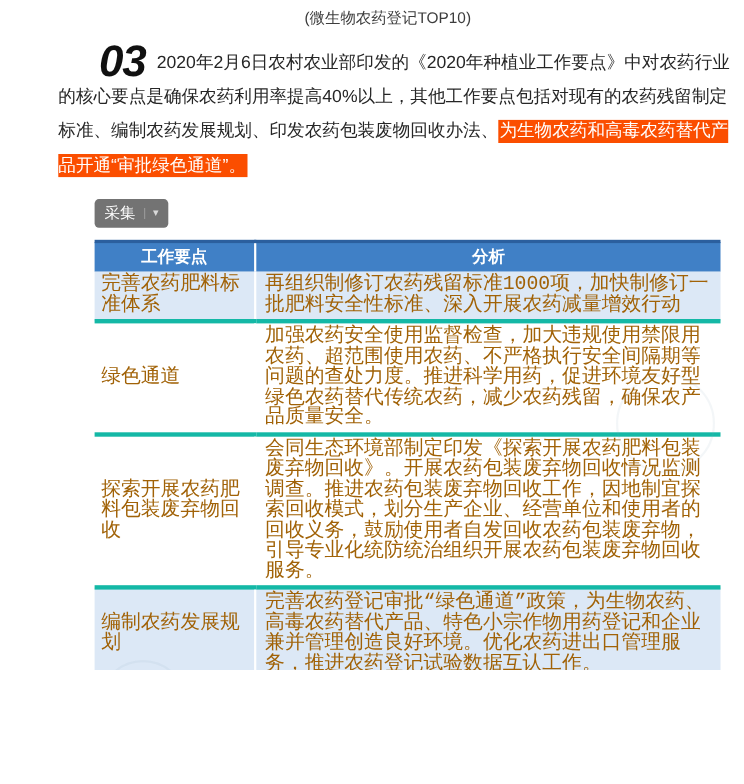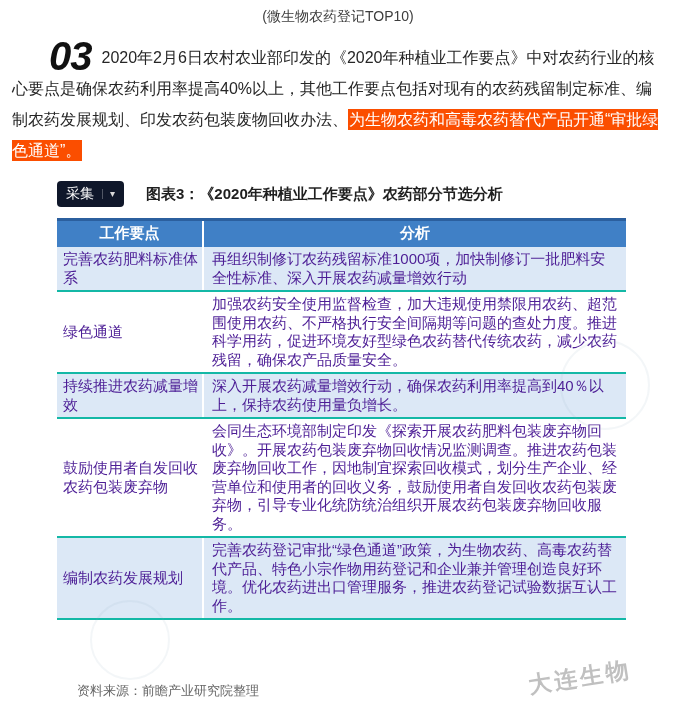--- a/index.html
+++ b/index.html
@@ -1,40 +1,40 @@
 <!DOCTYPE html>
 <html><head>
 <meta charset="utf-8">
 <style>
   * { margin:0; padding:0; box-sizing:border-box; }
   html,body { background:#ffffff; }
   body { font-family:"Liberation Sans","DejaVu Sans",sans-serif; }
-  .page { position:relative; width:676px; height:713px; background:#fff; overflow:hidden; }
+  .page { position:relative; width:676px; height:609px; background:#fff; overflow:hidden;padding-left:29px; }
 
   .top-title { padding-top:8px; text-align:center; font-size:14px; color:#3d3d3d; }
 
-  .intro { margin:13px 8px 0 12px; font-size:16px; line-height:31px; color:#262626; }
+  .intro { margin:13px 8px 0 24px; font-size:16px; line-height:31px; color:#262626; }
   .num { display:inline-block; margin:0 10px 0 37px; font-size:40px; line-height:34px;
          font-weight:bold; font-style:italic; color:#111; vertical-align:-7px; letter-spacing:-1px; }
   .hl { background:#FB4E00; color:#ffffff; padding:2px 1px; }
 
   .figure-head { display:flex; align-items:center; margin:15px 0 0 57px; }
   .collect { display:inline-flex; align-items:center; height:26px; padding:0 9px;
-             background:#0f172a; color:#fff; font-size:14px; border-radius:4px; cursor:pointer; }
+             background:#737373; color:#fff; font-size:14px; border-radius:4px; cursor:pointer; }
   .collect .caret { margin-left:8px; padding-left:7px; border-left:1px solid rgba(255,255,255,.28);
                     color:#d9d9d9; font-size:10px; line-height:1; }
   .fig-title { margin-left:22px; font-size:15px; font-weight:bold; color:#1f1f1f; }
 
   table.policy { width:569px; margin:11px 0 0 57px; border-collapse:collapse;
-                 border-top:3px solid #2B5F9E; table-layout:fixed; }
+                 border-top:3px solid #2B5F9E; table-layout:fixed;font-family:Liberation Mono, monospace; }
   table.policy th { background:#4080C6; color:#fff; font-size:15px; font-weight:bold;
                     padding:3px 0 4px 0; text-align:center; }
   table.policy th + th, table.policy td + td { border-left:2px solid #ffffff; }
-  table.policy td { font-size:15px; color:#4c1d95; line-height:18.5px; vertical-align:middle;
-                    border-bottom:2px solid #14b8a6; }
+  table.policy td { font-size:18px; color:#a16207; line-height:18.5px; vertical-align:middle;
+                    border-bottom:4px solid #14b8a6; }
   table.policy col.c1 { width:146px; }
   td.point { padding:2px 4px 2px 6px; }
   td.analysis { padding:3px 8px; }
   tr.alt td { background:#DCE8F6; }
   tr.plain td { background:#ffffff; }
 
   .footer { position:absolute; left:0; right:0; top:682px; display:flex;
             justify-content:space-between; padding:0 31px 0 63px; font-size:13px; color:#666;margin-left:14px; }
 
   .wm { position:absolute; pointer-events:none; white-space:nowrap; }
@@ -52,21 +52,20 @@
 
   <div class="intro">
     <span class="num">03</span><span>2020年2月6日农村农业部印发的《2020年种植业工作要点》中对农药行业的核心要点是确保农药利用率提高40%以上，其他工作要点包括对现有的农药残留制定标准、编制农药发展规划、印发农药包装废物回收办法、</span><span class="hl">为生物农药和高毒农药替代产品开通“审批绿色通道”。</span>
   </div>
 
   <div class="figure-head">
     <div class="collect">
       <span>采集</span>
       <span class="caret">▾</span>
     </div>
-    <div class="fig-title">图表3：《2020年种植业工作要点》农药部分节选分析</div>
   </div>
 
   <table class="policy">
     <colgroup>
         <col class="c1">
         <col>
       </colgroup>
     <thead>
       <tr>
         <th>工作要点</th>
@@ -75,26 +74,22 @@
     </thead>
     <tbody>
       <tr class="alt">
         <td class="point">完善农药肥料标准体系</td>
         <td class="analysis">再组织制修订农药残留标准1000项，加快制修订一批肥料安全性标准、深入开展农药减量增效行动</td>
       </tr>
       <tr class="plain">
         <td class="point">绿色通道</td>
         <td class="analysis">加强农药安全使用监督检查，加大违规使用禁限用农药、超范围使用农药、不严格执行安全间隔期等问题的查处力度。推进科学用药，促进环境友好型绿色农药替代传统农药，减少农药残留，确保农产品质量安全。</td>
       </tr>
-      <tr class="alt">
-        <td class="point">持续推进农药减量增效</td>
-        <td class="analysis">深入开展农药减量增效行动，确保农药利用率提高到40％以上，保持农药使用量负增长。</td>
-      </tr>
       <tr class="plain">
-        <td class="point">鼓励使用者自发回收农药包装废弃物</td>
+        <td class="point">探索开展农药肥料包装废弃物回收</td>
         <td class="analysis">会同生态环境部制定印发《探索开展农药肥料包装废弃物回收》。开展农药包装废弃物回收情况监测调查。推进农药包装废弃物回收工作，因地制宜探索回收模式，划分生产企业、经营单位和使用者的回收义务，鼓励使用者自发回收农药包装废弃物，引导专业化统防统治组织开展农药包装废弃物回收服务。</td>
       </tr>
       <tr class="alt">
         <td class="point">编制农药发展规划</td>
         <td class="analysis">完善农药登记审批“绿色通道”政策，为生物农药、高毒农药替代产品、特色小宗作物用药登记和企业兼并管理创造良好环境。优化农药进出口管理服务，推进农药登记试验数据互认工作。</td>
       </tr>
     </tbody>
   </table>
 
   <div class="wm wm-circle" style="top:340px; left:560px; width:90px; height:90px;"></div>

